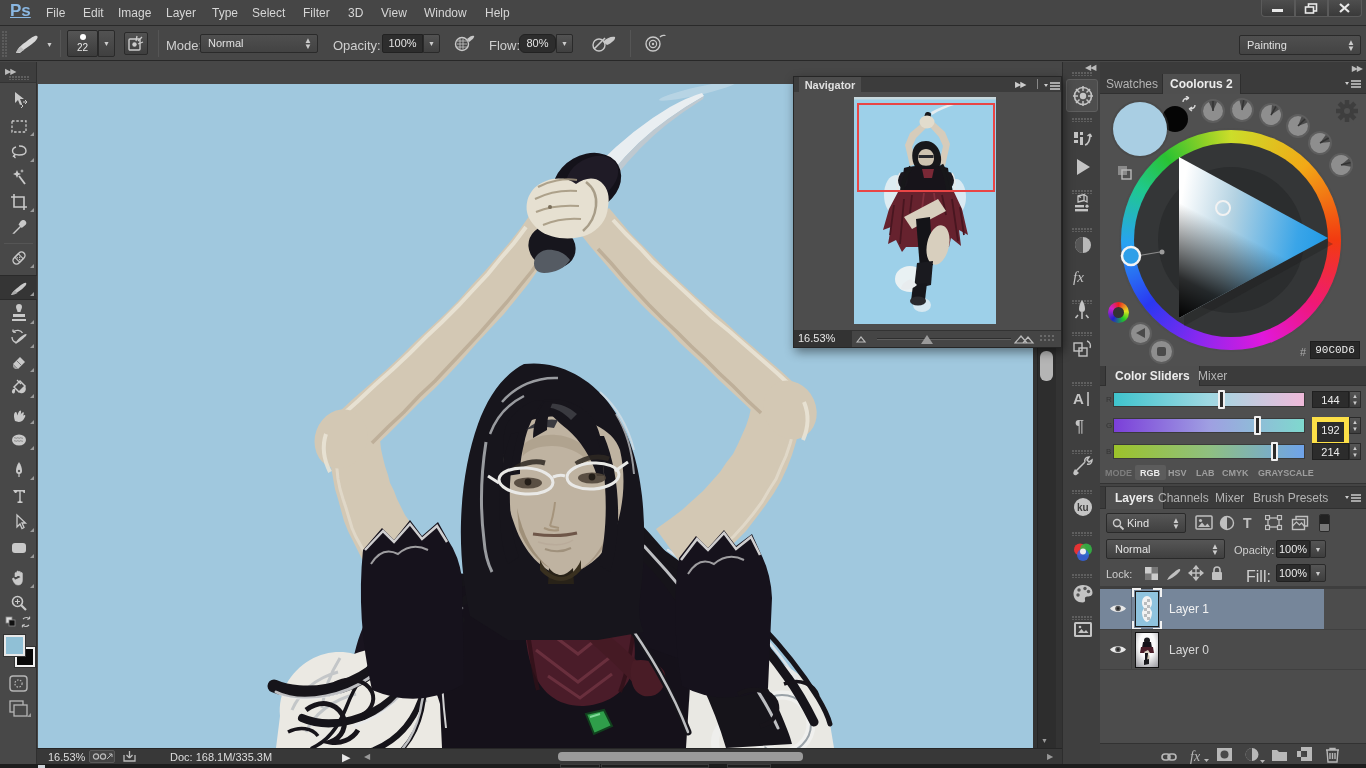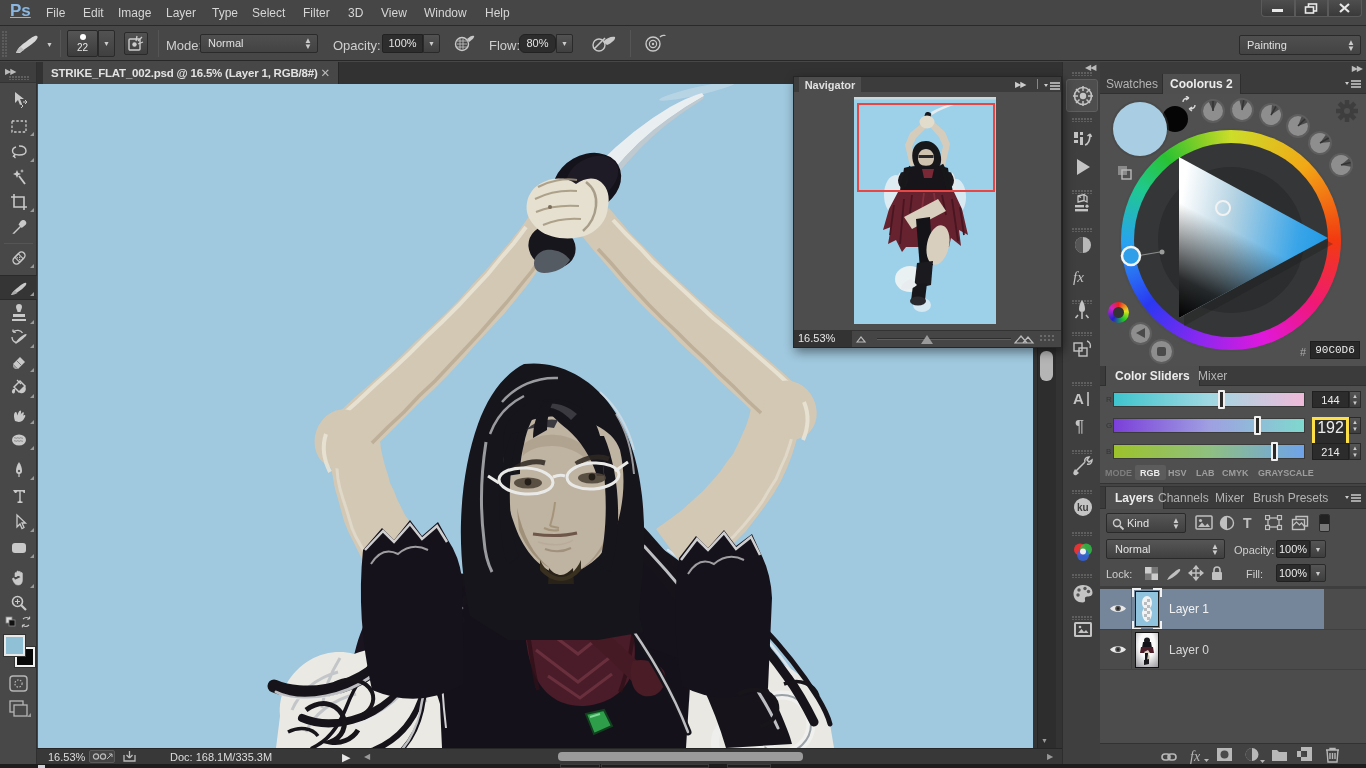--- a/index.html
+++ b/index.html
@@ -286,23 +286,20 @@
           <rect x="1" y="1" width="17" height="15" rx="3" fill="none" stroke="#b5b5b5" stroke-width="1.4"></rect>
           <circle cx="9.5" cy="8.5" r="3.6" fill="none" stroke="#b5b5b5" stroke-width="1.2" stroke-dasharray="1.6 1.4"></circle>
         </svg></div>
 <div class="abs" style="left:9px;top:700px;width:19px;height:17px;"><svg width="19" height="17" viewBox="0 0 19 17">
           <rect x="1" y="1" width="13" height="11" fill="none" stroke="#b5b5b5" stroke-width="1.3"></rect>
           <rect x="5" y="5" width="13" height="11" fill="#484848" stroke="#b5b5b5" stroke-width="1.3"></rect>
         </svg><div style="position:absolute;right:-3px;bottom:0px;width:0;height:0;border-left:4px solid transparent;border-bottom:4px solid #9a9a9a;"></div></div>
 <div class="abs" style="left:4px;top:243px;width:29px;height:1px;background:#3a3a3a;border-bottom:1px solid #555;"></div>
 </div>
 
-  <div id="tabbar" class="abs">
-    <div id="doctab">STRIKE_FLAT_002.psd @ 16.5% (Layer 1, RGB/8#)  <span style="font-weight:normal;color:#bbb;">✕</span></div>
-  </div>
 
   <div id="canvas" class="abs"><svg width="995" height="664" viewBox="0 0 995 664">
 <rect width="995" height="664" fill="#a0c8de"></rect>
 <ellipse cx="660" cy="7" rx="40" ry="4" fill="#dce8ee" opacity="0.38" transform="rotate(-13 660 7)"></ellipse>
 <path d="M348,510 C382,496 424,494 468,498 L560,496 C606,490 656,492 690,508 C718,524 734,554 739,594 L742,664 L324,664 C318,618 328,556 348,510 Z" fill="#15111a"></path>
 <path d="M348,510 C326,530 314,564 312,604 C311,628 314,650 320,664 L378,664 C368,620 366,560 376,512 Z" fill="#19141f"></path>
 <path d="M690,508 C712,526 724,558 727,598 C728,626 726,648 722,664 L662,664 C670,618 672,560 664,512 Z" fill="#19141f"></path>
 <g stroke="#e6e6e6" fill="none" opacity="0.9">
 <path d="M352,512 C336,534 326,568 324,608 M340,524 C350,544 348,584 342,618" stroke-width="2.5"></path>
 <path d="M388,524 C378,554 376,598 380,638 M410,504 C402,544 402,594 408,644" stroke-width="2"></path>
@@ -644,21 +641,21 @@
 <div style="position:absolute;left:6px;top:333px;font-size:8px;color:#333;">R</div>
 <div style="position:absolute;left:13px;top:330px;width:192px;height:15px;background:linear-gradient(to right,#3fc4cd,#9fd8e2,#f0bada);border:1px solid #3a3a3a;"></div>
 <div style="position:absolute;left:118px;top:328px;width:7px;height:19px;background:#2a2a2a;border:2px solid #f0f0f0;border-radius:1px;"></div>
 <div style="position:absolute;left:212px;top:329px;width:37px;height:17px;background:#2c2c2c;border:1px solid #202020;color:#ececec;font-size:11px;text-align:center;line-height:16px;">144</div>
 <div style="position:absolute;left:249px;top:329px;width:12px;height:17px;background:linear-gradient(#555,#3e3e3e);border:1px solid #2a2a2a;">
         <div style="position:absolute;left:2px;top:1px;font-size:6px;color:#ccc;line-height:7px;">▲<br>▼</div>
       </div>
 <div style="position:absolute;left:6px;top:359px;font-size:8px;color:#333;">G</div>
 <div style="position:absolute;left:13px;top:356px;width:192px;height:15px;background:linear-gradient(to right,#7b3fd9,#9f9fe2,#7fd9ce);border:1px solid #3a3a3a;"></div>
 <div style="position:absolute;left:154px;top:354px;width:7px;height:19px;background:#2a2a2a;border:2px solid #f0f0f0;border-radius:1px;"></div>
-<div style="position:absolute;left:212px;top:355px;width:37px;height:30px;background:#2c2c2c;border:3px solid #fde047;color:#ececec;font-size:16px;text-align:center;line-height:16px;">192</div>
+<div style="position:absolute;left:212px;top:355px;width:37px;height:30px;background:#2c2c2c;border:5px solid #fde047;color:#ececec;font-size:11px;text-align:center;line-height:16px;">192</div>
 <div style="position:absolute;left:249px;top:355px;width:12px;height:17px;background:linear-gradient(#555,#3e3e3e);border:1px solid #2a2a2a;">
         <div style="position:absolute;left:2px;top:1px;font-size:6px;color:#ccc;line-height:7px;">▲<br>▼</div>
       </div>
 <div style="position:absolute;left:6px;top:385px;font-size:8px;color:#333;">B</div>
 <div style="position:absolute;left:13px;top:382px;width:192px;height:15px;background:linear-gradient(to right,#9cc32a,#8fc080,#6fa3ea);border:1px solid #3a3a3a;"></div>
 <div style="position:absolute;left:171px;top:380px;width:7px;height:19px;background:#2a2a2a;border:2px solid #f0f0f0;border-radius:1px;"></div>
 <div style="position:absolute;left:212px;top:381px;width:37px;height:17px;background:#2c2c2c;border:1px solid #202020;color:#ececec;font-size:11px;text-align:center;line-height:16px;">214</div>
 <div style="position:absolute;left:249px;top:381px;width:12px;height:17px;background:linear-gradient(#555,#3e3e3e);border:1px solid #2a2a2a;">
         <div style="position:absolute;left:2px;top:1px;font-size:6px;color:#ccc;line-height:7px;">▲<br>▼</div>
       </div>
@@ -730,21 +727,21 @@
 <svg style="position:absolute;left:66px;top:504px;" width="16" height="15" viewBox="0 0 16 15">
         <path d="M1 14 C3 10 6 8 8.5 6 C10.5 4.4 13 2.5 14 3.3 C15 4.2 13 6.5 11 8.2 C8.8 10 5 13 1 14 Z" fill="#c0c0c0"></path>
       </svg>
 <svg style="position:absolute;left:88px;top:503px;" width="16" height="16" viewBox="0 0 16 16">
         <path d="M8 1 L10 3.5 H6 Z M8 15 L6 12.5 h4 Z M1 8 L3.5 6 v4 Z M15 8 L12.5 10 V6 Z M8 3 V13 M3 8 H13" stroke="#c0c0c0" stroke-width="1.4" fill="#c0c0c0"></path>
       </svg>
 <svg style="position:absolute;left:110px;top:503px;" width="14" height="16" viewBox="0 0 14 16">
         <rect x="2" y="7" width="10" height="8" rx="1" fill="#c0c0c0"></rect>
         <path d="M4 7 V5 a3 3 0 0 1 6 0 V7" fill="none" stroke="#c0c0c0" stroke-width="1.6"></path>
       </svg>
-<span style="position:absolute;left:146px;top:506px;font-size:11px;color:#cfcfcf;">Fill:</span>
+<span style="position:absolute;left:146px;top:506px;font-size:16px;color:#cfcfcf;">Fill:</span>
 <div style="position:absolute;left:176px;top:502px;width:34px;height:18px;background:#2c2c2c;border:1px solid #202020;border-radius:2px 0 0 2px;color:#ececec;font-size:11px;text-align:center;line-height:17px;">100%</div>
 <div style="position:absolute;left:210px;top:502px;width:16px;height:18px;background:linear-gradient(#555,#3e3e3e);border:1px solid #2a2a2a;border-radius:0 2px 2px 0;color:#ccc;font-size:7px;text-align:center;line-height:17px;">▼</div>
 <div style="position:absolute;left:0;top:524px;width:266px;height:3px;background:#3e3e3e;"></div>
 <div style="position:absolute;left:0;top:527px;width:224px;height:40px;background:#76869a;">
 <svg style="position:absolute;left:9px;top:13px;" width="18" height="13" viewBox="0 0 18 13">
           <path d="M1 6.5 C4 2 14 2 17 6.5 C14 11 4 11 1 6.5 Z" fill="#e8e8e8"></path>
           <circle cx="9" cy="6.5" r="2.8" fill="#555"></circle>
           <circle cx="9" cy="6.5" r="1.2" fill="#222"></circle>
         </svg>
 <div style="position:absolute;left:31px;top:0;width:1px;height:40px;background:#5a6576;"></div>

